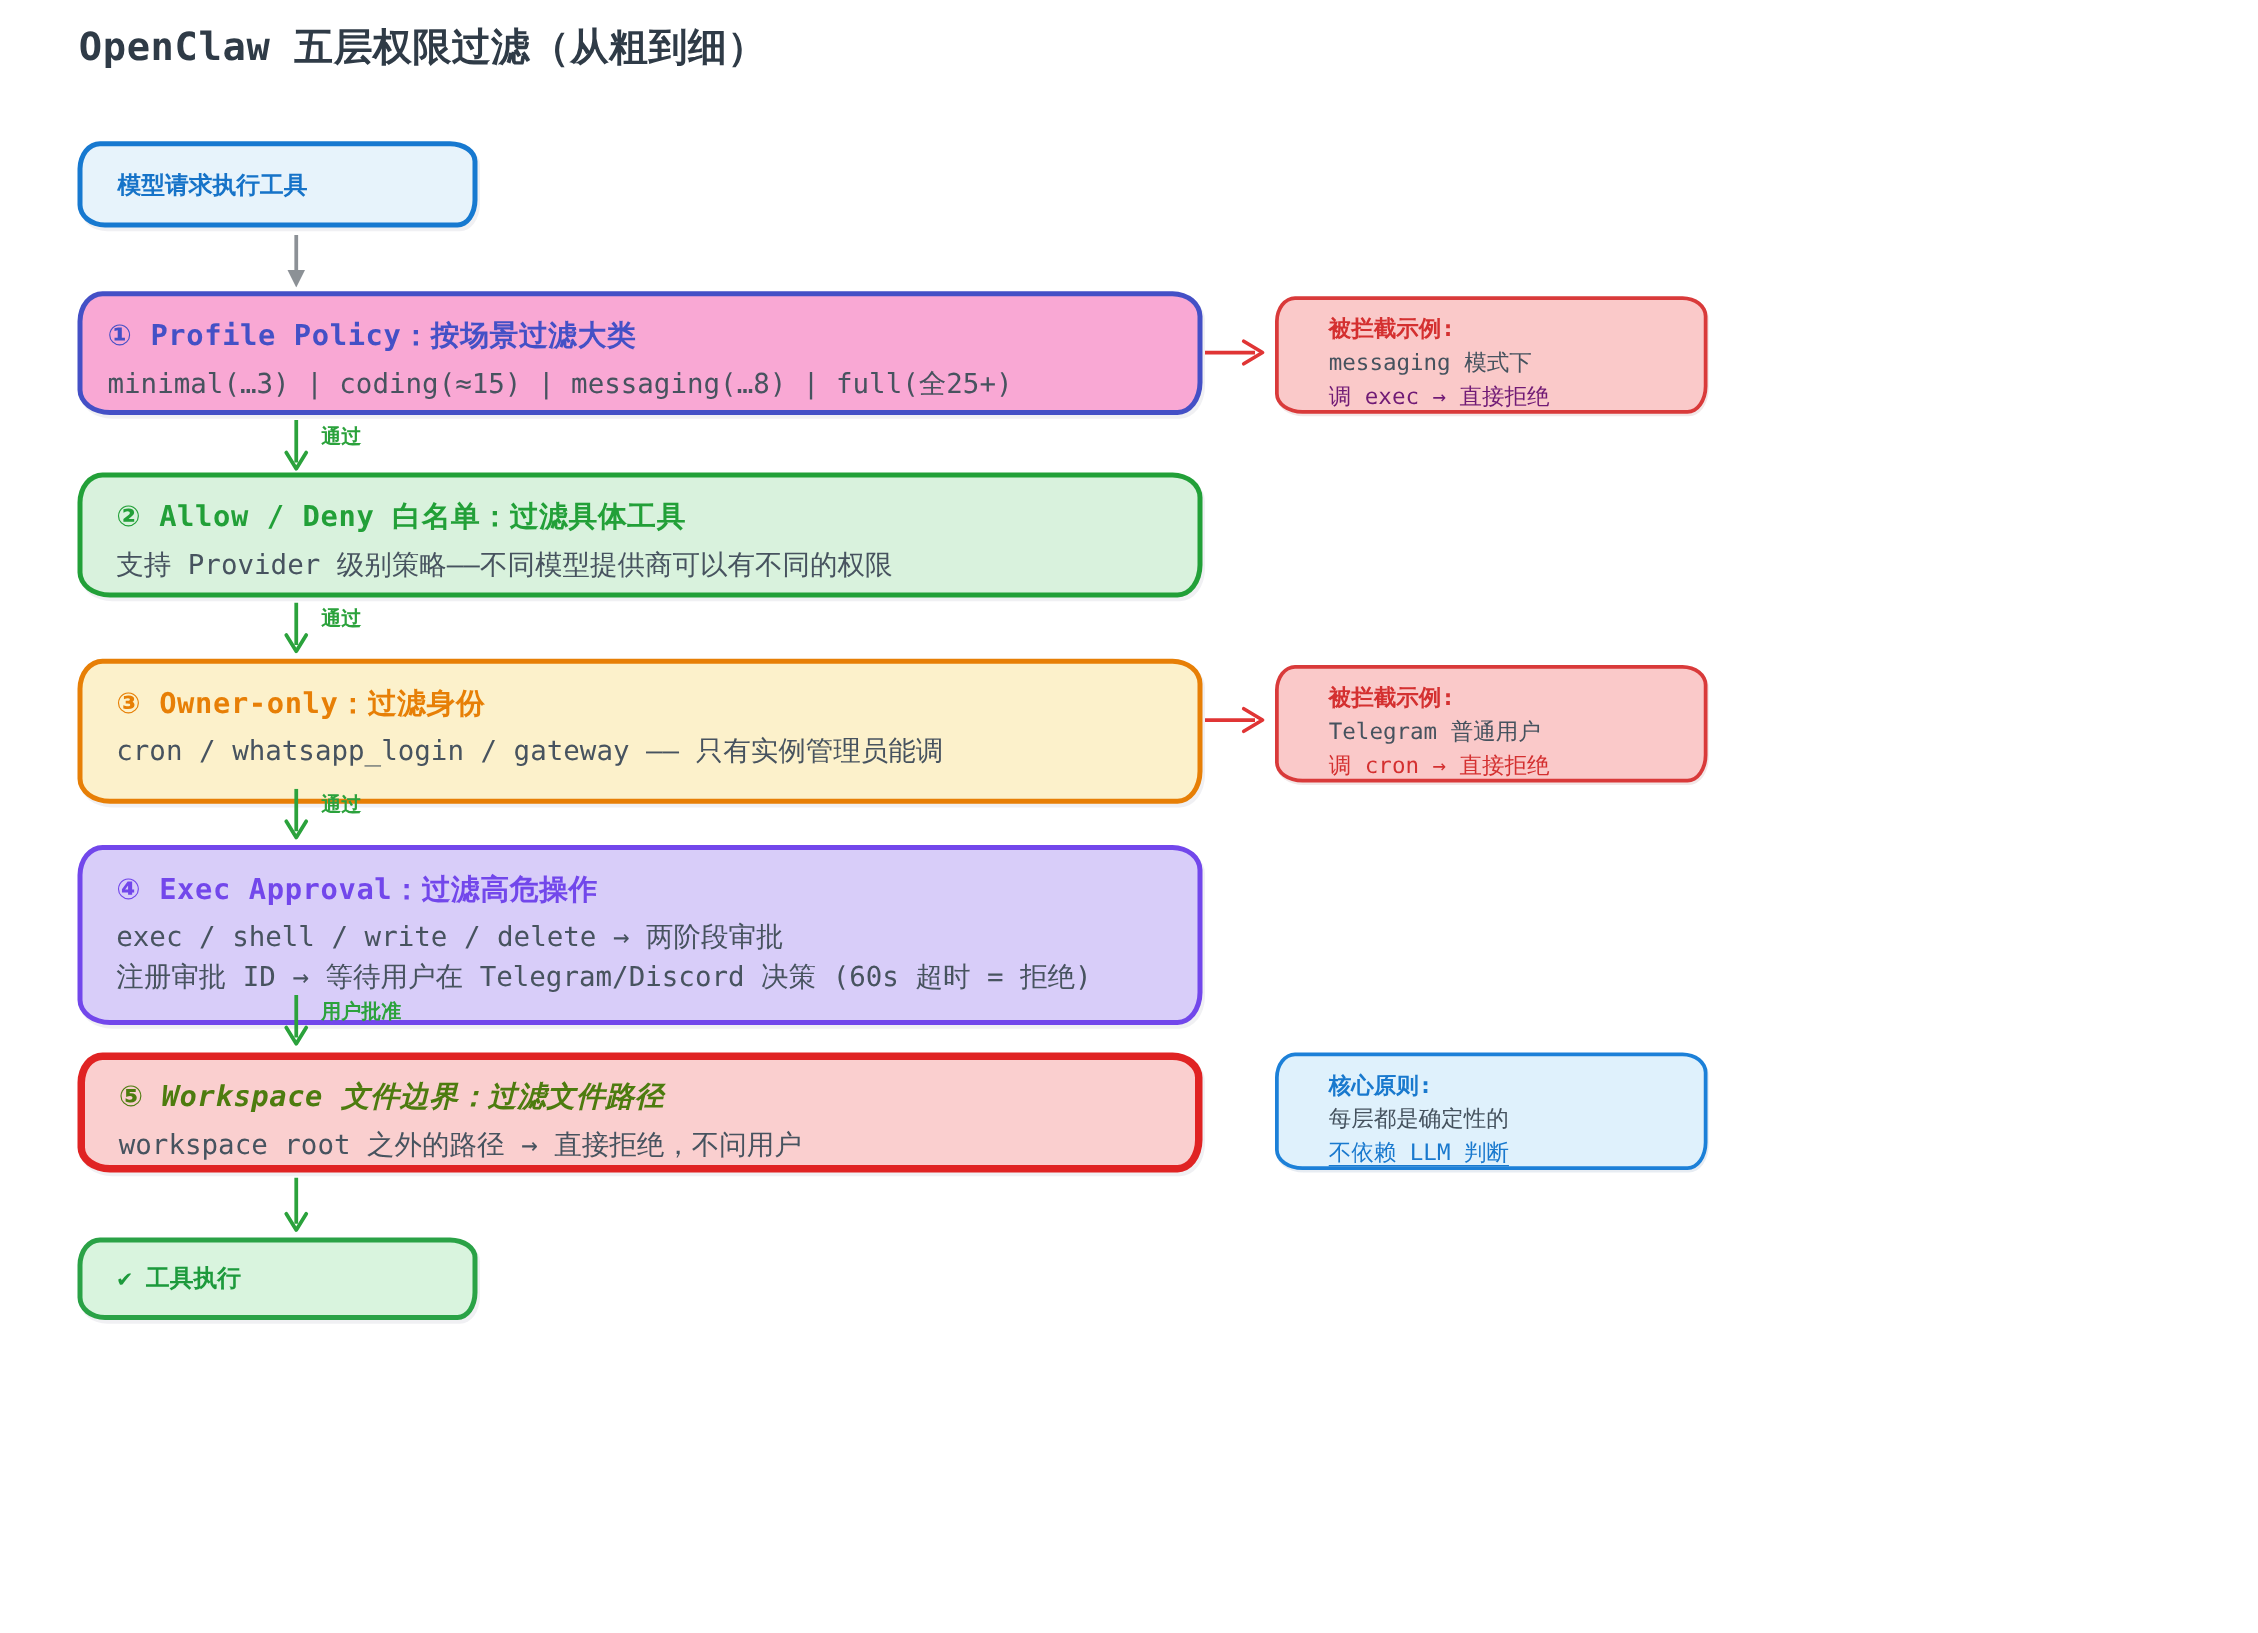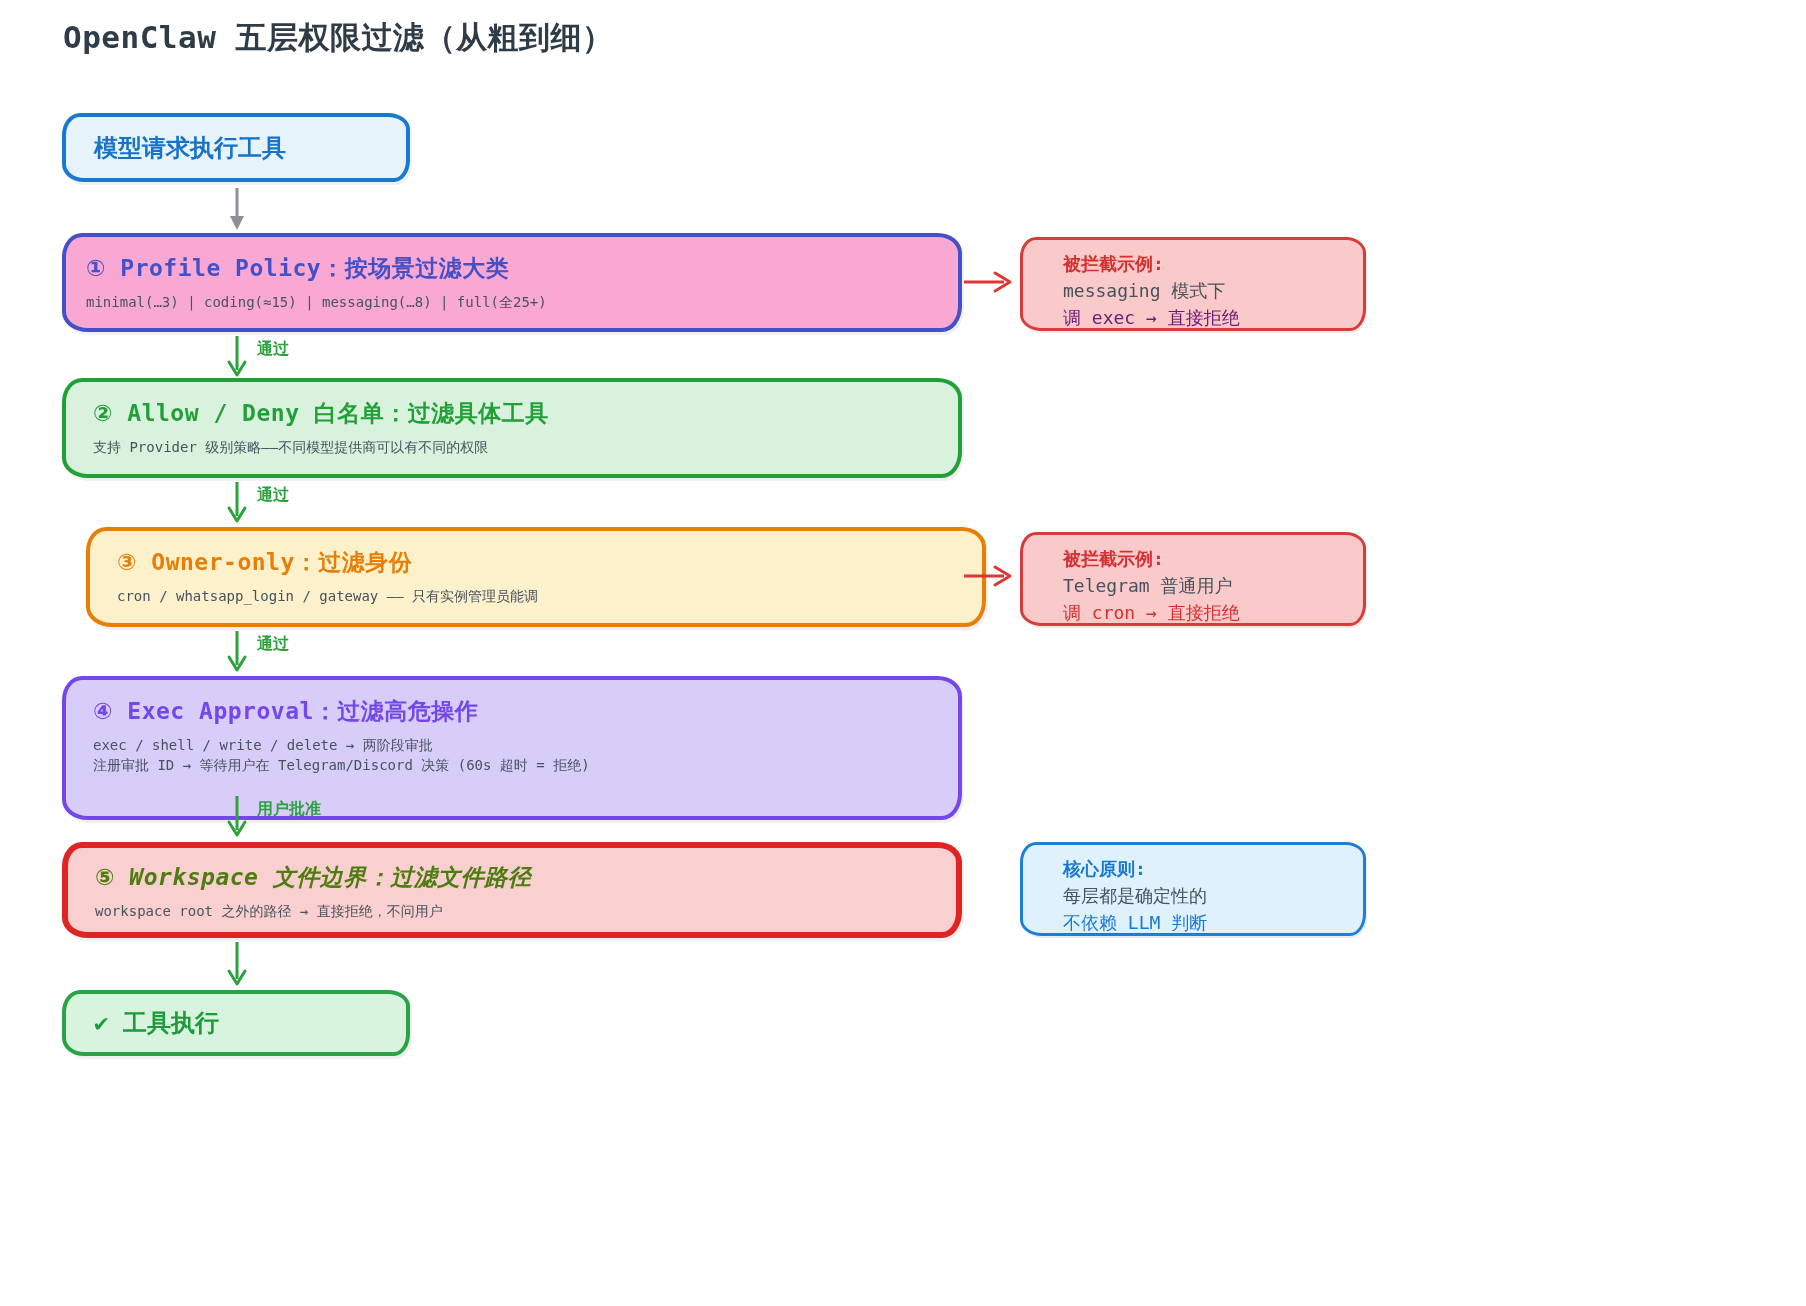--- a/index.html
+++ b/index.html
@@ -22,48 +22,48 @@
     letter-spacing: 0.5px;
   }
   .box {
     position: absolute;
     border: 4px solid;
     border-radius: 20px 24px 20px 26px / 24px 20px 26px 20px;
     box-shadow: 2px 3px 0 rgba(110, 110, 140, 0.10);
   }
   .node {
     left: 62px;
-    width: 348px;
+    width: 320px;
     display: flex;
     align-items: center;
     padding-left: 28px;
-    font-size: 24px;
+    font-size: 19px;
     font-weight: 600;
     border-radius: 18px 22px 16px 22px / 22px 16px 22px 18px;
   }
   .start-node { top: 113px; height: 69px; }
   .end-node { top: 990px; height: 66px; border-width: 4px; }
   .layer {
     left: 62px;
     width: 900px;
     padding: 16px 0 0 27px;
   }
   .layer-1 { top: 233px; height: 99px; }
   .layer-2 { top: 378px; height: 100px; }
-  .layer-3 { top: 527px; height: 100px; margin-left: 24px; }
+  .layer-3 { top: 527px; height: 116px; }
   .layer-4 { top: 676px; height: 144px; }
   .layer-5 { top: 842px; height: 96px; border-width: 6px; padding-top: 14px; }
   .layer-title {
     font-size: 23px;
     font-weight: 700;
     margin-bottom: 8px;
     letter-spacing: 0.5px;
   }
   .layer-line {
-    font-size: 14px;
+    font-size: 22px;
     line-height: 1.45;
     color: #47535F;
   }
   .callout {
     left: 1020px;
     width: 346px;
     height: 94px;
     border-width: 3px;
     border-radius: 16px 20px 16px 22px / 20px 16px 22px 16px;
     padding: 10px 0 0 40px;

